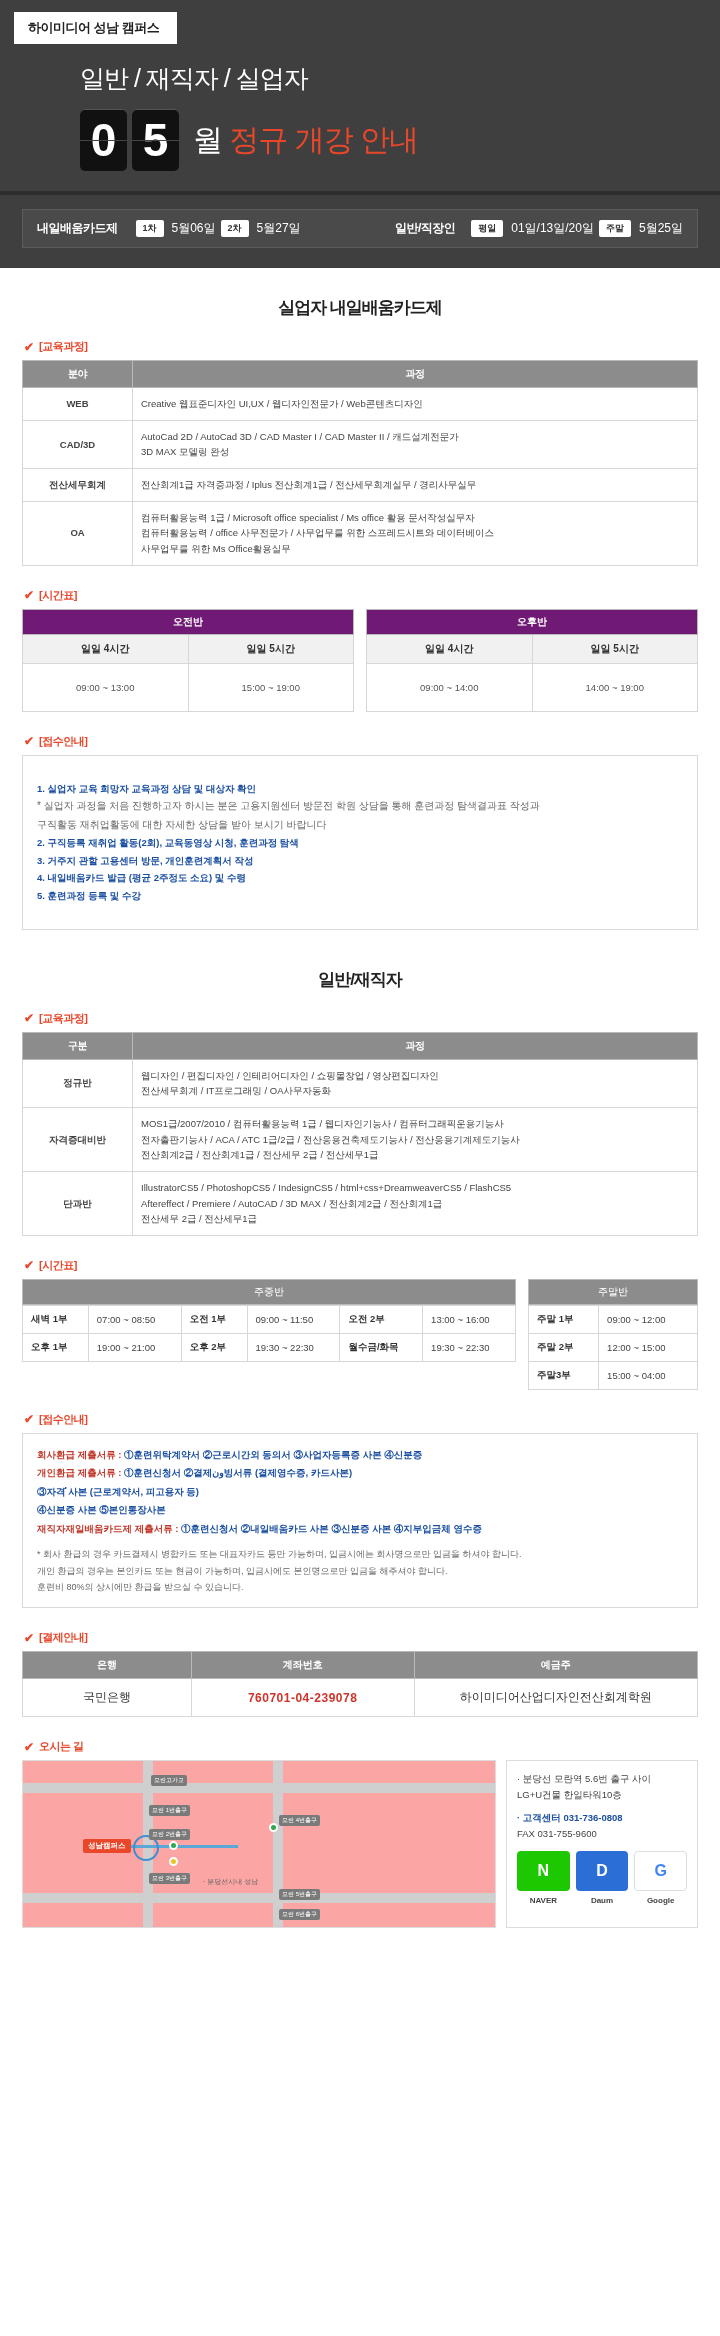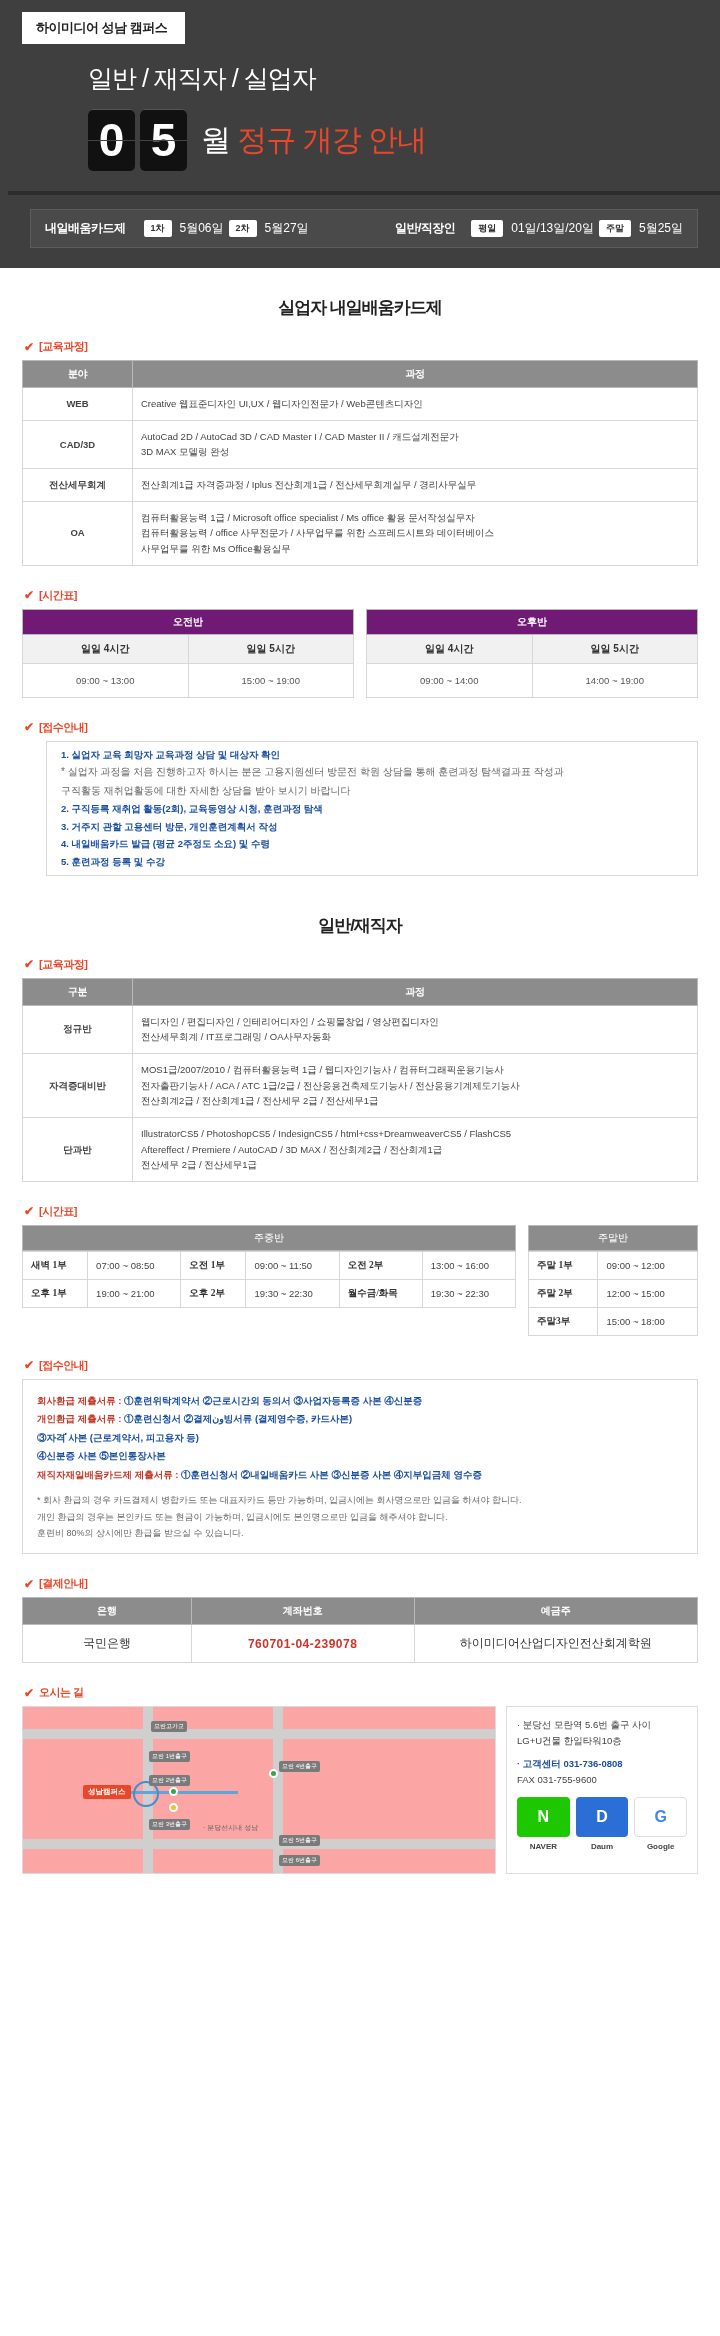--- a/index.html
+++ b/index.html
@@ -9,21 +9,21 @@
     font-family:"Liberation Sans", sans-serif;
     background:#ffffff;
     color:#333;
     font-size:11px;
   }
   .page { width:720px; position:relative; background:#fff; }
 
   
   .banner {
     background:#3f3f3f;
-    padding:0 0 0 8px;
+    padding:0 0 0 0;
     position:relative;
   }
   .campus-tag {
     display:inline-block;
     background:#ffffff;
     color:#222;
     font-size:13px;
     font-weight:bold;
     padding:7px 18px 7px 14px;
     margin:12px 0 0 14px;
@@ -117,41 +117,40 @@
     color:#444; line-height:1.65; vertical-align:middle;
   }
   td.catcell { text-align:center; font-weight:bold; font-size:10.5px; color:#333; background:#fff; width:110px; }
 
   
   .tt-wrap { display:flex; gap:12px; }
   .tt { flex:1; }
   .tt table { border-collapse:collapse; width:100%; }
   .tt th.hdr { background:#701a75; color:#fff; font-size:10px; padding:5px; border:1px solid #b9b9b9; }
   .tt th.sub { background:#f1f1f1; color:#333; font-size:10px; padding:7px; border:1px solid #d7d7d7; font-weight:bold;}
-  .tt td { text-align:center; font-size:9.5px; padding:11px 4px; border:1px solid #d7d7d7; color:#555; }
+  .tt td { text-align:center; font-size:9.5px; padding:18px 4px; border:1px solid #d7d7d7; color:#555; }
 
   
   .notice {
     border:1px solid #d9d9d9;
-    padding:4px 14px;
+    padding:24px 14px;
     font-size:9.5px;
     line-height:1.85;
     color:#444;
-    margin-left:24px;
   }
   .notice .item { color:#1b4fa0; font-weight:bold; }
   .notice .fine { color:#666; font-weight:normal; font-size:10px; }
 
   
   .wk-wrap { display:flex; gap:12px; align-items:flex-start; }
   .wk { flex:1; }
   .wk-hdr { background:#8c8c8c; color:#fff; font-size:10px; text-align:center; padding:5px; border:1px solid #b9b9b9; }
   .wk table { border-collapse:collapse; width:100%; }
   .wk td { border:1px solid #d7d7d7; font-size:9.5px; padding:7px 8px; color:#444; }
-  .wk td.k { font-weight:bold; color:#333; white-space:nowrap;font-family:Liberation Serif, serif; }
+  .wk td.k { font-weight:bold; color:#333; white-space:nowrap; }
   .wk.right { width:170px; flex:none; }
 
   
   .docs { border:1px solid #d9d9d9; padding:12px 14px; font-size:9.5px; line-height:1.95; color:#444; }
   .docs .k { color:#c0392b; font-weight:bold; }
   .docs .num { color:#1b4fa0; font-weight:bold; }
   .docs .fine { display:block; margin-top:8px; color:#666; font-size:9px; line-height:1.8; }
 
   
   table.pay th { background:#8c8c8c; color:#fff; font-size:10px; padding:6px; border:1px solid #b9b9b9; }
@@ -420,21 +419,21 @@
               <tr>
             <td class="k">주말 1부</td>
             <td>09:00 ~ 12:00</td>
           </tr>
           <tr>
             <td class="k">주말 2부</td>
             <td>12:00 ~ 15:00</td>
           </tr>
           <tr>
             <td class="k">주말3부</td>
-            <td>15:00 ~ 18:00</td>
+            <td>15:00 ~ 04:00</td>
           </tr>
         </tbody>
           </table>
       </div>
     </div>
 
     <div class="sub-head mt22">
       <span class="check">✔</span>
       <span class="lbl">[접수안내]</span>
     </div>

